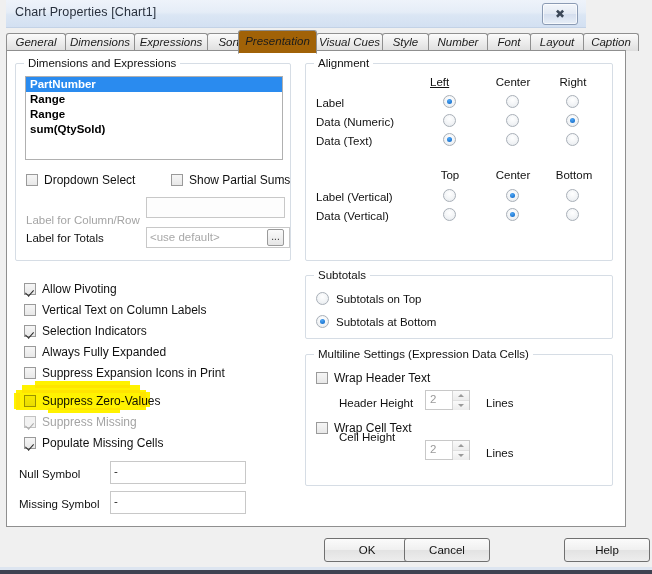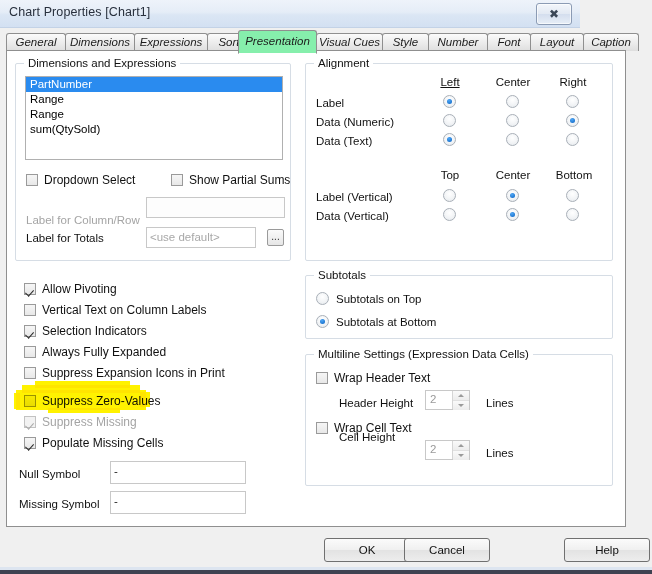--- a/index.html
+++ b/index.html
@@ -12,21 +12,21 @@
     overflow:hidden;
     position:relative;
   }
   .dialog{
     position:absolute;left:0;top:0;width:652px;height:574px;
     background:#f0f0f0;
     box-sizing:border-box;
   }
   
   .titlebar{
-    position:absolute;left:0;top:0;width:580px;height:27px;
+    position:absolute;left:6px;top:0;width:580px;height:27px;
     background:linear-gradient(to bottom,#eef3fa 0%,#e5edf7 45%,#dbe6f4 55%,#d3e0f2 100%);
     border-bottom:1px solid #c3d2e6;
     text-decoration:underline;
   }
   .title-text{
     position:absolute;left:9px;top:5px;
     font-size:12.5px;color:#28303d;
     letter-spacing:.1px;
     white-space:nowrap;
   }
@@ -55,21 +55,21 @@
     background:linear-gradient(to bottom,#fbfbfb 0%,#ebebeb 55%,#dedede 100%);
     box-sizing:border-box;
     cursor:pointer;
   }
   .tab span{
     position:absolute;left:0;top:2px;width:100%;text-align:center;
     font-size:11.5px;color:#1c1c1c;white-space:nowrap;font-style:italic;
   }
   .tab.active{
     top:0;height:24px;
-    background:#86efac;
+    background:#a16207;
     border:1px solid #8f8f8f;
     border-bottom:1px solid #ffffff;
     z-index:5;
   }
   .tab.active span{top:4px;}
   
   .tabpanel{
     position:absolute;left:6px;top:50px;width:620px;height:477px;
     background:#ffffff;
     border:1px solid #8f8f8f;
@@ -89,20 +89,21 @@
     font-size:11.5px;color:#111;
     white-space:nowrap;
   }
   
   .listbox{
     position:absolute;
     background:#ffffff;
     border:1px solid #b0b0b0;
     box-sizing:border-box;
     overflow:hidden;
+    font-weight:bold;
   }
   .listbox .li{
     height:15px;line-height:15px;
     padding-left:4px;
     font-size:11.5px;
     white-space:nowrap;
   }
   .listbox .li.sel{
     background:#2a8bef;color:#ffffff;
   }
@@ -286,21 +287,21 @@
       <div class="cb" style="left:10px;top:110px;"></div>
       <div class="cb-label" style="left:28px;top:109px;">Dropdown Select</div>
 
       <div class="cb" style="left:155px;top:110px;"></div>
       <div class="cb-label" style="left:173px;top:109px;">Show Partial Sums</div>
 
       <div class="lbl dim" style="left:10px;top:138px;">Label for Column/Row</div>
       <div class="tinput" style="left:130px;top:133px;width:139px;height:21px;background:#fdfdfd;"></div>
 
       <div class="lbl" style="left:10px;top:168px;">Label for Totals</div>
-      <div class="tinput ph" style="left:130px;top:163px;width:110px;height:21px;" title="&lt;use default&gt;">&lt;use default&gt;</div>
+      <div class="tinput ph" style="left:130px;top:163px;width:144px;height:21px;" title="&lt;use default&gt;">&lt;use default&gt;</div>
       <div class="ellipsis-btn" style="left:251px;top:165px;">...</div>
     </div>
 
     <div>
       <div class="cb checked" style="left:17px;top:232px;"></div>
       <div class="cb-label" style="left:35px;top:231px;">Allow Pivoting</div>
 
       <div class="cb" style="left:17px;top:253px;"></div>
       <div class="cb-label" style="left:35px;top:252px;">Vertical Text on Column Labels</div>
 
@@ -325,21 +326,21 @@
       <div class="lbl" style="left:12px;top:417px;">Null Symbol</div>
       <div class="tinput" style="left:103px;top:410px;width:136px;height:23px;">-</div>
 
       <div class="lbl" style="left:12px;top:447px;">Missing Symbol</div>
       <div class="tinput" style="left:103px;top:440px;width:136px;height:23px;">-</div>
     </div>
 
     <div class="group" style="left:298px;top:12px;width:308px;height:198px;">
       <div class="group-title">Alignment</div>
 
-      <div class="lbl hdr" style="left:124px;top:12px;width:40px;text-align:center;text-decoration:underline;">Left</div>
+      <div class="lbl hdr" style="left:124px;top:12px;width:40px;text-decoration:underline;">Left</div>
       <div class="lbl hdr" style="left:184px;top:12px;width:46px;text-align:center;">Center</div>
       <div class="lbl hdr" style="left:246px;top:12px;width:42px;text-align:center;">Right</div>
 
       <div class="lbl" style="left:10px;top:33px;">Label</div>
       <div class="rb on" style="left:137px;top:31px;"></div>
       <div class="rb" style="left:200px;top:31px;"></div>
       <div class="rb" style="left:260px;top:31px;"></div>
 
       <div class="lbl" style="left:10px;top:52px;">Data (Numeric)</div>
       <div class="rb" style="left:137px;top:50px;"></div>

